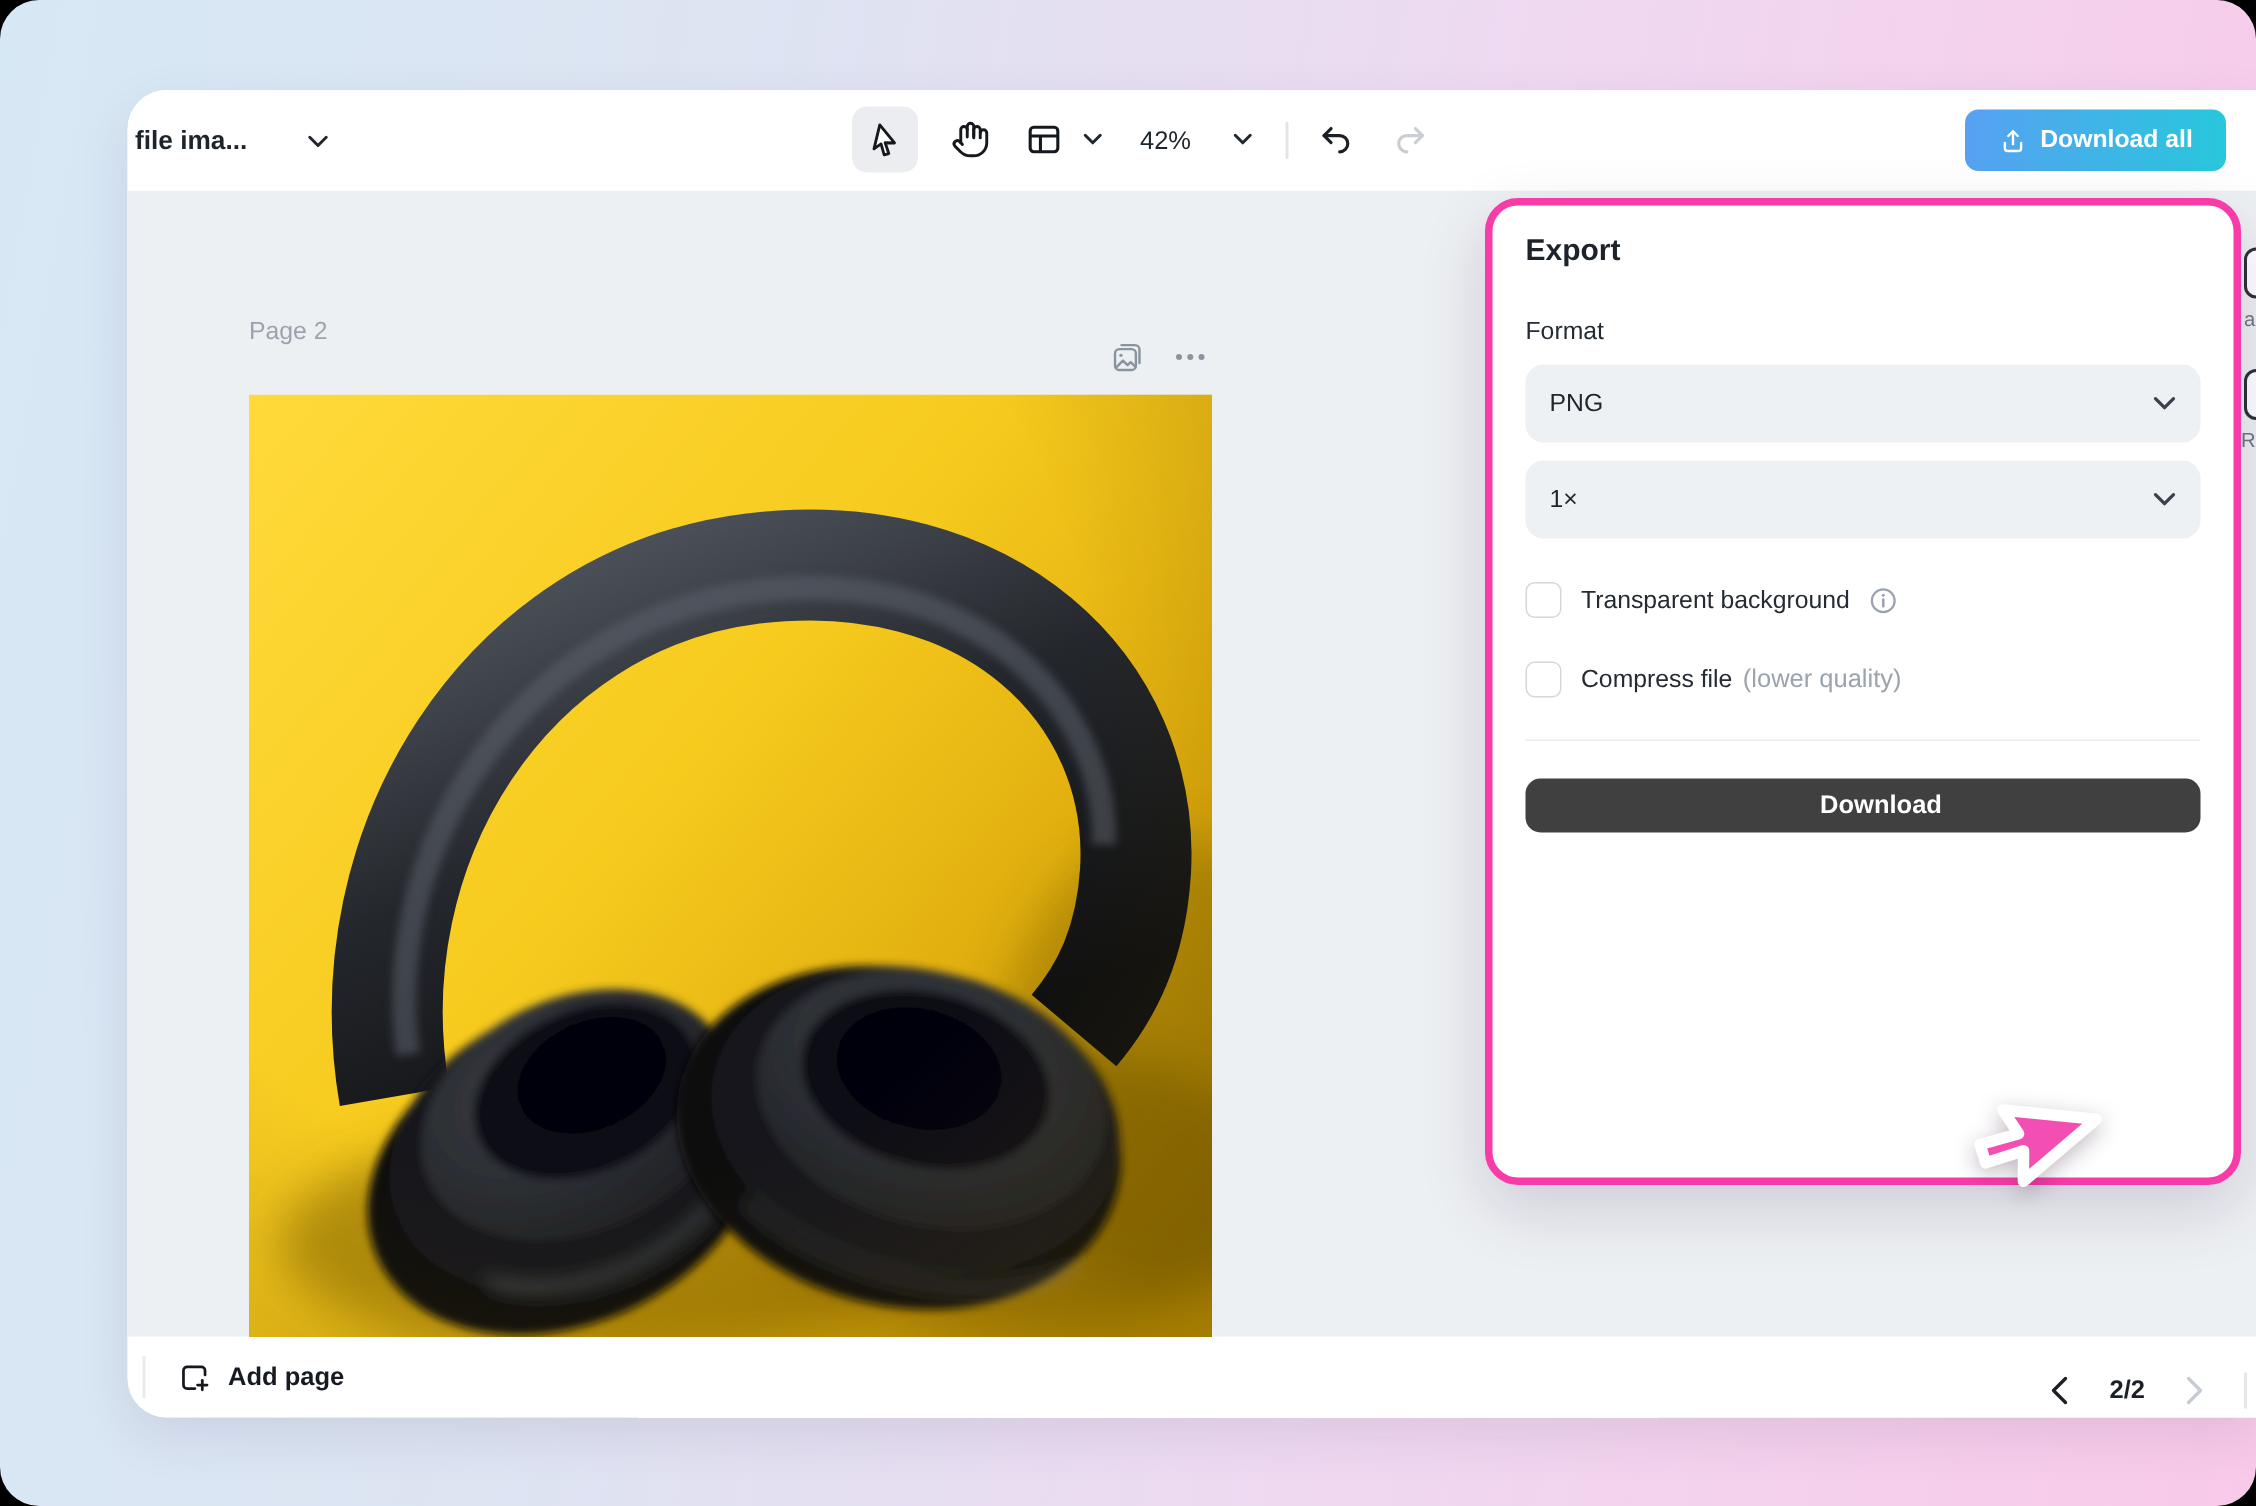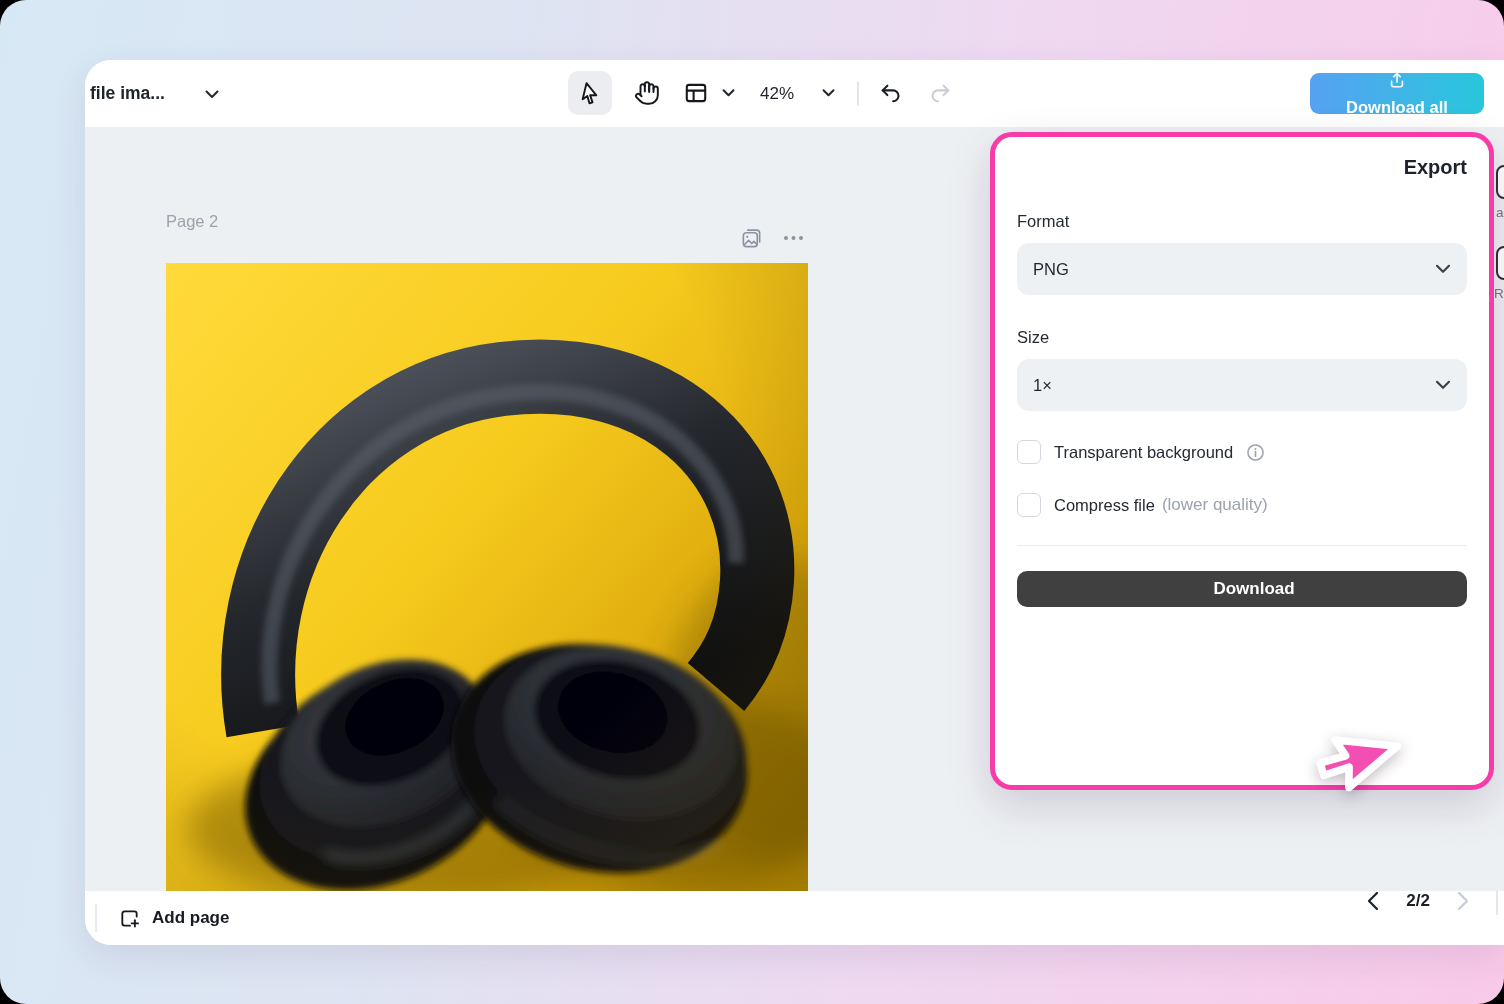--- a/index.html
+++ b/index.html
@@ -17,44 +17,44 @@
              font-size:17.5px;font-weight:600;color:#1e242b;white-space:nowrap;}
   .title-chevron{position:absolute;left:120px;top:30px;}
   .tool-btn{position:absolute;top:11px;width:44px;height:44px;border-radius:10px;
             display:flex;align-items:center;justify-content:center;}
   .tool-btn.selected{background:#ebedf0;}
   .toolbar-divider{position:absolute;top:21px;width:2px;height:25px;background:#e2e6ea;border-radius:1px;}
   .zoom-label{position:absolute;top:0;height:67px;display:flex;align-items:center;
               font-size:17px;font-weight:500;color:#1e242b;}
   .dl-all-btn{position:absolute;left:1225px;top:13px;width:174px;height:41px;border-radius:9px;
               background:linear-gradient(90deg,#57a1f2,#28c7dc);display:flex;align-items:center;
-              justify-content:center;gap:8px;color:#fff;font-size:16.5px;font-weight:600;cursor:pointer;flex-direction:column;}
+              justify-content:center;gap:8px;color:#fff;font-size:16.5px;font-weight:600;cursor:pointer;}
   
   .canvas-area{position:absolute;left:0;top:67px;right:0;bottom:54px;background:#edf0f3;}
   .page-label{position:absolute;left:81px;top:85px;font-size:16.5px;color:#9ca3ad;}
   .page-action{position:absolute;top:100px;}
   .artwork{position:absolute;left:81px;top:136px;width:642px;height:640px;overflow:hidden;}
   
   .bottombar{position:absolute;left:0;right:0;bottom:0;height:54px;background:#fff;
              border-radius:0 0 0 26px;z-index:3;}
   .bb-left-divider{position:absolute;left:10px;top:13px;width:2px;height:28px;background:#e8ebef;}
   .add-page{position:absolute;left:33px;top:0;height:54px;display:flex;align-items:center;gap:11px;
             font-size:17px;font-weight:600;color:#161b21;cursor:pointer;}
-  .pager{position:absolute;right:6px;top:0;height:72px;display:flex;align-items:flex-start;gap:27px;}
+  .pager{position:absolute;right:6px;top:0;height:72px;display:flex;align-items:center;gap:27px;}
   .pager .count{font-size:17px;font-weight:600;color:#1a2026;}
   .pager-divider{width:2px;height:24px;background:#e3e7ea;}
   
   .edge-frag{position:absolute;z-index:2;}
   .edge-frag .box{width:26px;height:30px;border:2.5px solid #2a3138;border-radius:8px;background:#fff;}
   .edge-frag .lbl{margin-top:6px;font-size:13.5px;color:#6f7680;}
   
   .panel{position:absolute;left:990px;top:132px;width:504px;height:658px;box-sizing:border-box;
          border:5px solid #f73ca9;border-radius:22px;background:#fff;padding:19px 22px 22px;
          z-index:5;box-shadow:0 16px 44px rgba(50,20,70,.16);}
-  .panel h1{margin:0;font-size:20px;font-weight:700;color:#1d232a;text-align:right;}
+  .panel h1{margin:0;font-size:20px;font-weight:700;color:#1d232a;}
   .field-label{margin-top:33px;font-size:16.5px;font-weight:500;color:#242b33;}
   .dropdown{margin-top:12px;height:52px;border-radius:12px;background:#eef1f4;display:flex;
             align-items:center;padding:0 16px;cursor:pointer;}
   .dropdown .val{font-size:16.5px;color:#1f252d;}
   .dropdown .muted{font-size:16.5px;color:#9aa3ae;margin-left:7px;}
   .dropdown .dd-chevron{margin-left:auto;}
   .opt-row{margin-top:29px;display:flex;align-items:center;gap:13px;}
   .checkbox{width:24px;height:24px;border-radius:6px;border:1.5px solid #d2d8de;background:#fff;
             box-sizing:border-box;cursor:pointer;flex:0 0 auto;}
   .opt-label{font-size:16.5px;font-weight:500;color:#242b33;}
@@ -285,21 +285,20 @@
     <div class="field-label">Format</div>
     <div class="dropdown">
       <span class="val">PNG</span>
       <span class="dd-chevron">
         <svg width="16" height="10" viewBox="0 0 16 10">
             <path d="M2 1.8 L8 7.8 L14 1.8" fill="none" stroke="#39424c" stroke-width="2.2" stroke-linecap="round" stroke-linejoin="round"></path>
           </svg>
       </span>
     </div>
 
-    <div class="field-label">Size</div>
     <div class="dropdown">
       <span class="val">1×</span>
       <span class="dd-chevron">
         <svg width="16" height="10" viewBox="0 0 16 10">
             <path d="M2 1.8 L8 7.8 L14 1.8" fill="none" stroke="#39424c" stroke-width="2.2" stroke-linecap="round" stroke-linejoin="round"></path>
           </svg>
       </span>
     </div>
 
     <div class="opt-row">

